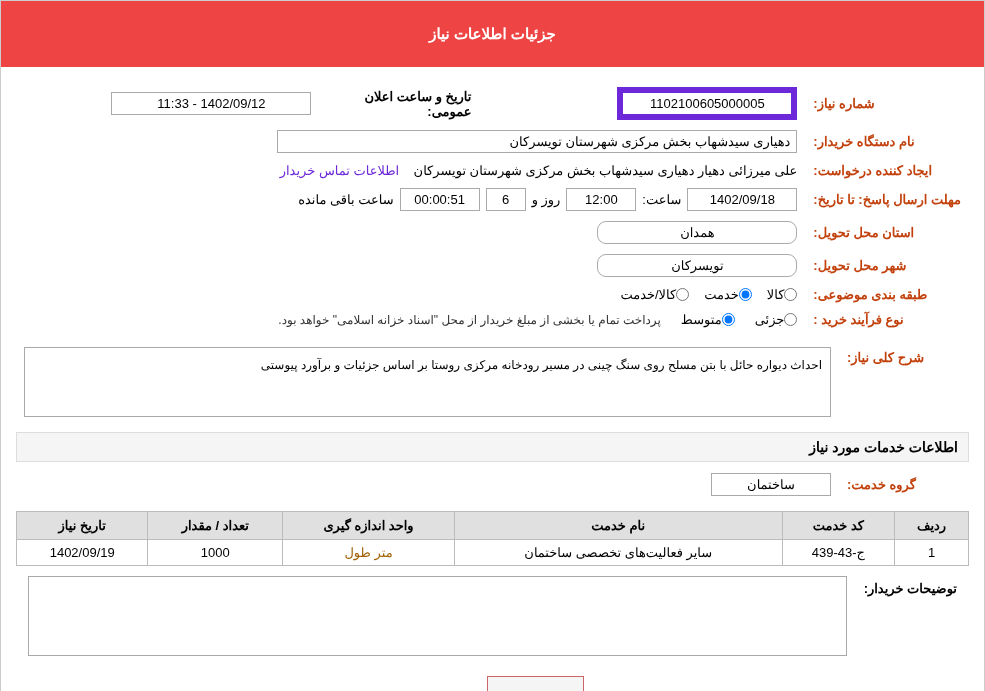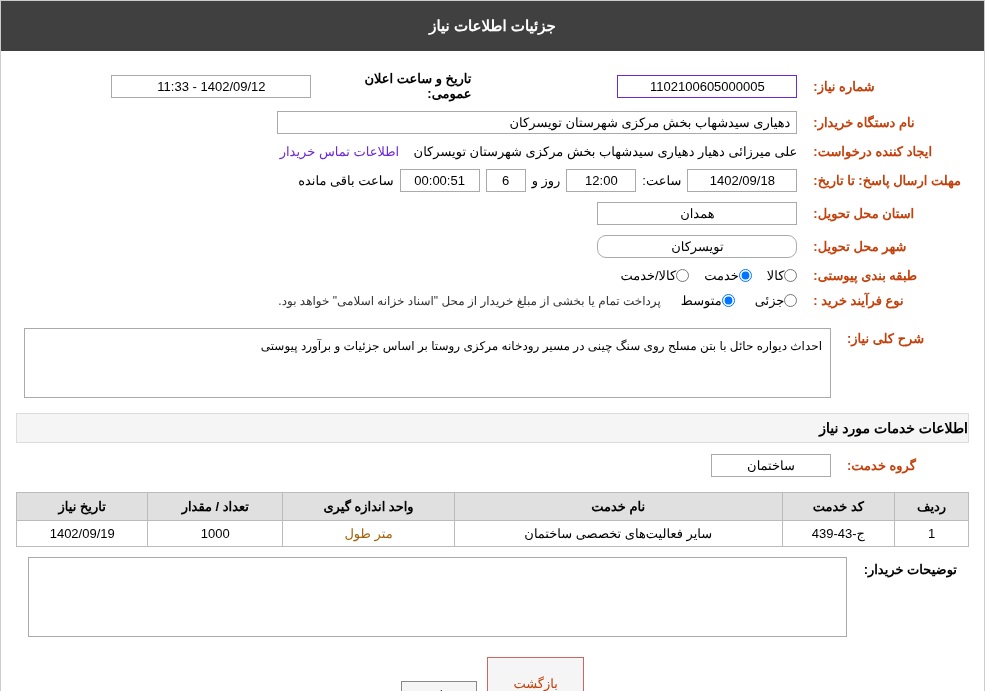--- a/index.html
+++ b/index.html
@@ -9,24 +9,24 @@
       background: #f0f0f0;
       direction: rtl;
     }
     .page-container {
       max-width: 985px;
       margin: 0 auto;
       background: #fff;
       border: 1px solid #ccc;
     }
     .header-bar {
-      background: #404040;
+      background: #ef4444;
       color: #fff;
       text-align: center;
-      padding: 16px 15px;
+      padding: 24px 15px;
       font-size: 15px;
       font-weight: bold;
     }
     .content {
       padding: 15px;
     }
     .info-table {
       width: 100%;
       border-collapse: collapse;
       margin-bottom: 10px;
@@ -51,21 +51,21 @@
       padding: 3px 6px;
       display: inline-block;
       min-width: 200px;
       text-align: right;
     }
     .input-box-wide {
       width: 100%;
       max-width: 520px;
     }
     .number-box {
-      border: 1px solid #6d28d9;
+      border: 6px solid #6d28d9;
       background: #fff;
       padding: 3px 6px;
       display: inline-block;
       min-width: 180px;
       text-align: center;
       margin-left: 36px;
     }
     .small-box {
       border: 1px solid #aaa;
       background: #fff;
@@ -84,21 +84,21 @@
       flex-direction: row;
     }
     .radio-item {
       display: flex;
       align-items: center;
       gap: 0;
     }
     .section-title {
       background: #f5f5f5;
       border: 1px solid #ddd;
-      padding: 6px 0;
+      padding: 6px 10px;
       font-weight: bold;
       text-align: right;
       margin: 8px 0 6px 0;
       font-size: 14px;
     }
     .description-box {
       border: 1px solid #aaa;
       background: #fff;
       padding: 8px;
       min-height: 70px;
@@ -238,33 +238,33 @@
             <div class="small-box" style="min-width:40px;">6</div>
             <div class="small-box" style="min-width:80px;">00:00:51</div>
             <span>ساعت باقی مانده</span>
           </div>
         </td>
       </tr>
 
       <tr>
         <td class="label-cell">استان محل تحویل:</td>
         <td colspan="3" class="value-cell">
-          <div class="small-box" style="min-width:200px;">همدان</div>
+          <div class="small-box" style="min-width:200px;border-radius:9px;">همدان</div>
         </td>
       </tr>
 
       <tr>
         <td class="label-cell">شهر محل تحویل:</td>
         <td colspan="3" class="value-cell">
           <div class="small-box" style="min-width:200px;border-radius:9px;">تویسرکان</div>
         </td>
       </tr>
 
       <tr>
-        <td class="label-cell">طبقه بندی پیوستی:</td>
+        <td class="label-cell">طبقه بندی موضوعی:</td>
         <td colspan="3" class="value-cell">
           <div class="radio-group">
             <div class="radio-item">
               <input type="radio" name="tabaqe" style="">
               <label>کالا</label>
             </div>
             <div class="radio-item">
               <input type="radio" name="tabaqe" checked="" style="">
               <label>خدمت</label>
             </div>

